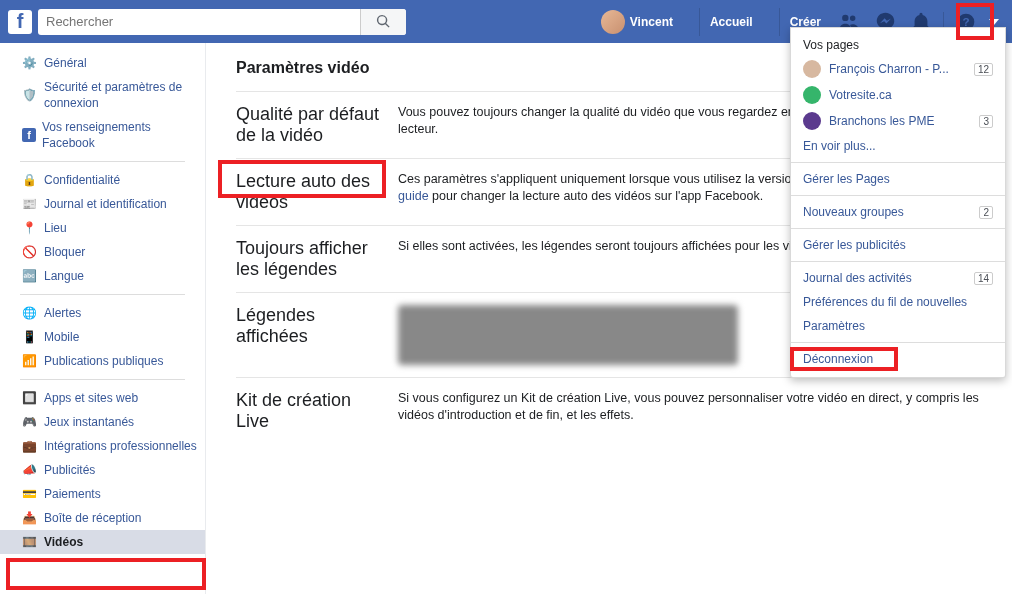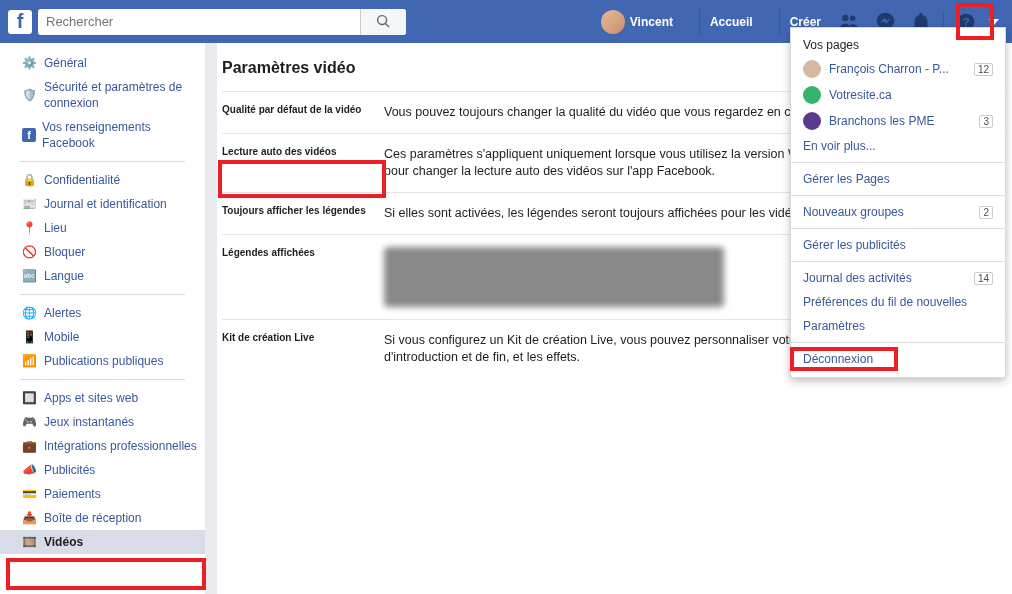--- a/index.html
+++ b/index.html
@@ -17,24 +17,24 @@
 .ic{width:24px;height:24px;margin:0 6px;display:flex;align-items:center;justify-content:center}
 .ic svg{fill:#203a6f}
 .caret{width:20px;height:20px;display:flex;align-items:center;justify-content:center}
 .hl{border:4px solid #ec2024;position:absolute}
 .main{display:flex;height:551px}
 .side{width:205px;background:#fff;padding:8px 0;overflow:hidden}
 .side a{display:flex;align-items:center;padding:4px 8px 4px 22px;color:#385898;text-decoration:none;font-size:12px;line-height:16px;gap:6px}
 .side a .si{width:16px;height:16px;flex:none;display:flex;align-items:center;justify-content:center;font-size:12px}
 .side a.sel{background:#d8dce6;color:#1c1e21;font-weight:bold}
 .side hr{border:0;border-top:1px solid #ddd;margin:6px 20px}
-.content{flex:1;background:#fff;margin-left:12px;padding:16px 5px}
+.content{flex:1;background:#fff;margin-left:1px;padding:16px 30px}
 .content h2{font-size:16px;color:#1c1e21;margin-bottom:14px}
 .row{display:flex;border-top:1px solid #e5e5e5;padding:12px 0}
-.row .lbl{width:162px;font-weight:bold;font-size:10px;color:#1c1e21;padding-right:10px}
+.row .lbl{width:162px;font-weight:normal;font-size:18px;color:#1c1e21;padding-right:10px}
 .row .val{flex:1;font-size:12.5px;color:#1c1e21;line-height:17px}
 .row .val a{color:#385898;text-decoration:none}
 .cens{width:340px;height:60px;background:#888;border-radius:4px;filter:blur(3px)}
 .menu{position:absolute;right:6px;top:27px;width:216px;background:#fff;border:1px solid rgba(0,0,0,.15);box-shadow:0 3px 8px rgba(0,0,0,.25);border-radius:0 0 3px 3px;padding:6px 0;font-size:12px}
 .menu .hd{padding:4px 12px;color:#1c1e21;font-size:12px}
 .menu .pg{display:flex;align-items:center;padding:4px 12px;color:#385898;gap:8px}
 .menu .pg .pa{width:18px;height:18px;border-radius:50%;flex:none}
 .menu .pg .nm{flex:1;overflow:hidden;text-overflow:ellipsis;white-space:nowrap}
 .menu .bd{border:1px solid #ccc;border-radius:2px;font-size:10px;padding:0 3px;color:#4b4f56}
 .menu .it{display:flex;padding:5px 12px;color:#385898;justify-content:space-between;align-items:center}

